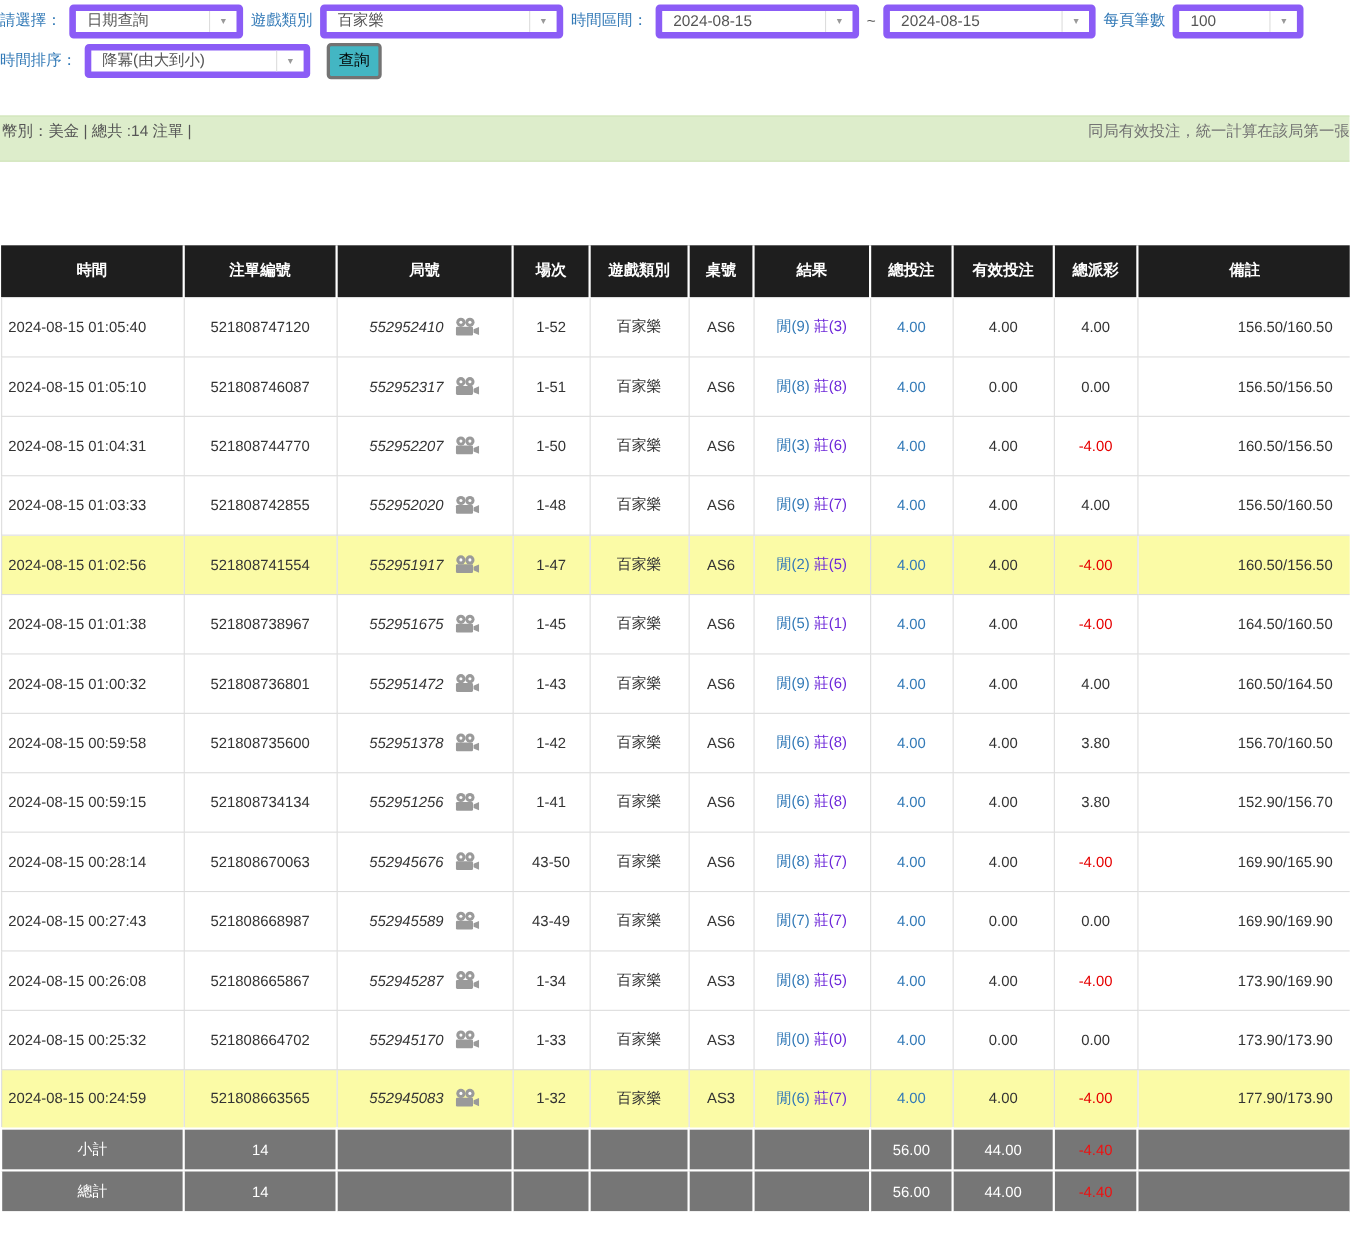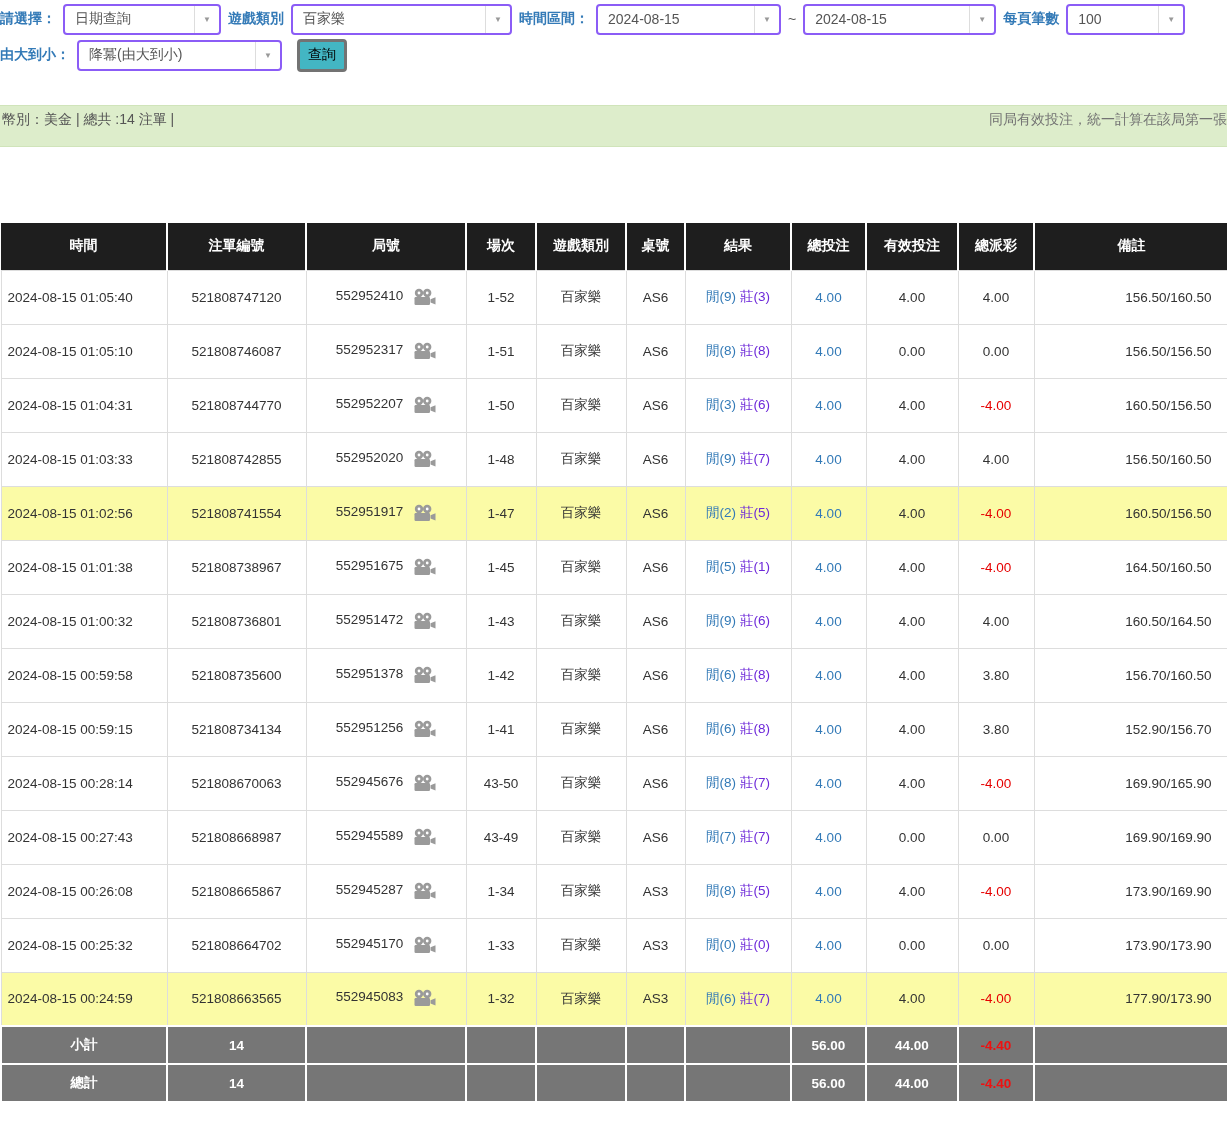--- a/index.html
+++ b/index.html
@@ -2,24 +2,24 @@
 <html><head>
 <meta charset="utf-8">
 <style>
   * { box-sizing: border-box; margin: 0; padding: 0; }
   html, body { width: 1227px; height: 1128px; background: #fff; overflow: hidden; }
   body { font-family: "Liberation Sans", "DejaVu Sans", sans-serif; font-size: 14px; color: #333; }
 
   
   .filters { padding-top: 1px; }
   .filter-row { display: flex; align-items: center; height: 36px; gap: 7px; white-space: nowrap; }
-  .flabel { color: #337ab7; font-weight: bold; font-size: 14px; }
+  .flabel { color: #337ab7; font-weight: normal; font-size: 14px; }
   .sel {
     display: inline-flex; align-items: center; justify-content: space-between;
-    height: 31px; border: 2px solid #8b5cf6; border-radius: 4px; background: #fff; cursor: pointer;
+    height: 31px; border: 6px solid #8b5cf6; border-radius: 4px; background: #fff; cursor: pointer;
   }
   .sel .txt { padding: 0 10px; font-size: 14px; color: #555; overflow: hidden; }
   .sel .arrow {
     width: 25px; align-self: stretch; border-left: 1px solid #ddd;
     display: flex; align-items: center; justify-content: center;
     color: #999; font-size: 8px; flex: 0 0 25px;
   }
   .w158 { width: 158px; } .w221 { width: 221px; } .w185 { width: 185px; }
   .w193 { width: 193px; } .w137 { width: 119px; } .w205 { width: 205px; }
   .tilde { color: #555; }
@@ -46,29 +46,29 @@
     height: 47px; text-align: center; border-left: 2px solid #fff;
   }
   thead th:first-child { border-left: none; }
   tbody td {
     height: 54px; border: 1px solid #ddd; background: #fff;
     text-align: center; font-size: 13.5px; color: #333; overflow: hidden;
   }
   tr.hl td { background: #fbfba6; }
   td.c-time { text-align: left; padding-left: 6px; }
   td.c-remark { text-align: right; padding-right: 16px; }
-  .round-wrap { display: inline-flex; align-items: flex-start; gap: 9px; }
+  .round-wrap { display: inline-flex; align-items: center; gap: 9px; font-style: italic; }
   .vid-btn { display: inline-flex; cursor: pointer; line-height: 0; }
   .player { color: #337ab7; margin-right: 4px; }
   .banker { color: #6d28d9; }
   .bet-link { color: #337ab7; cursor: pointer; text-decoration: none; }
   .neg { color: #e60000; }
 
   tfoot td {
-    height: 38px; background: #767676; color: #fff; font-weight: bold;
+    height: 38px; background: #767676; color: #fff; font-weight: normal;
     font-size: 13.5px; text-align: center; border: 2px solid #fff;
   }
   tfoot td.neg, tfoot td .neg { color: #ee1111; }
 
   
   col.c1 { width: 166px; } col.c2 { width: 139px; } col.c3 { width: 160px; }
   col.c4 { width: 70px; }  col.c5 { width: 90px; }  col.c6 { width: 59px; }
   col.c7 { width: 106px; } col.c8 { width: 75px; }  col.c9 { width: 92px; }
   col.c10 { width: 76px; } col.c11 { width: 194px; }
 </style>
@@ -103,21 +103,21 @@
       </div>
 
       <span class="flabel">每頁筆數</span>
       <div class="sel w137">
         <span class="txt">100</span>
         <span class="arrow">▼</span>
       </div>
     </div>
 
     <div class="filter-row">
-      <span class="flabel">由大到小：</span>
+      <span class="flabel">時間排序：</span>
       <div class="sel w205">
         <span class="txt">降冪(由大到小)</span>
         <span class="arrow">▼</span>
       </div>
       <button class="btn-search">查詢</button>
     </div>
   </div>
 
   <div class="info-bar">
     <span class="info-left">幣別：美金 | 總共 :14 注單 |</span>

